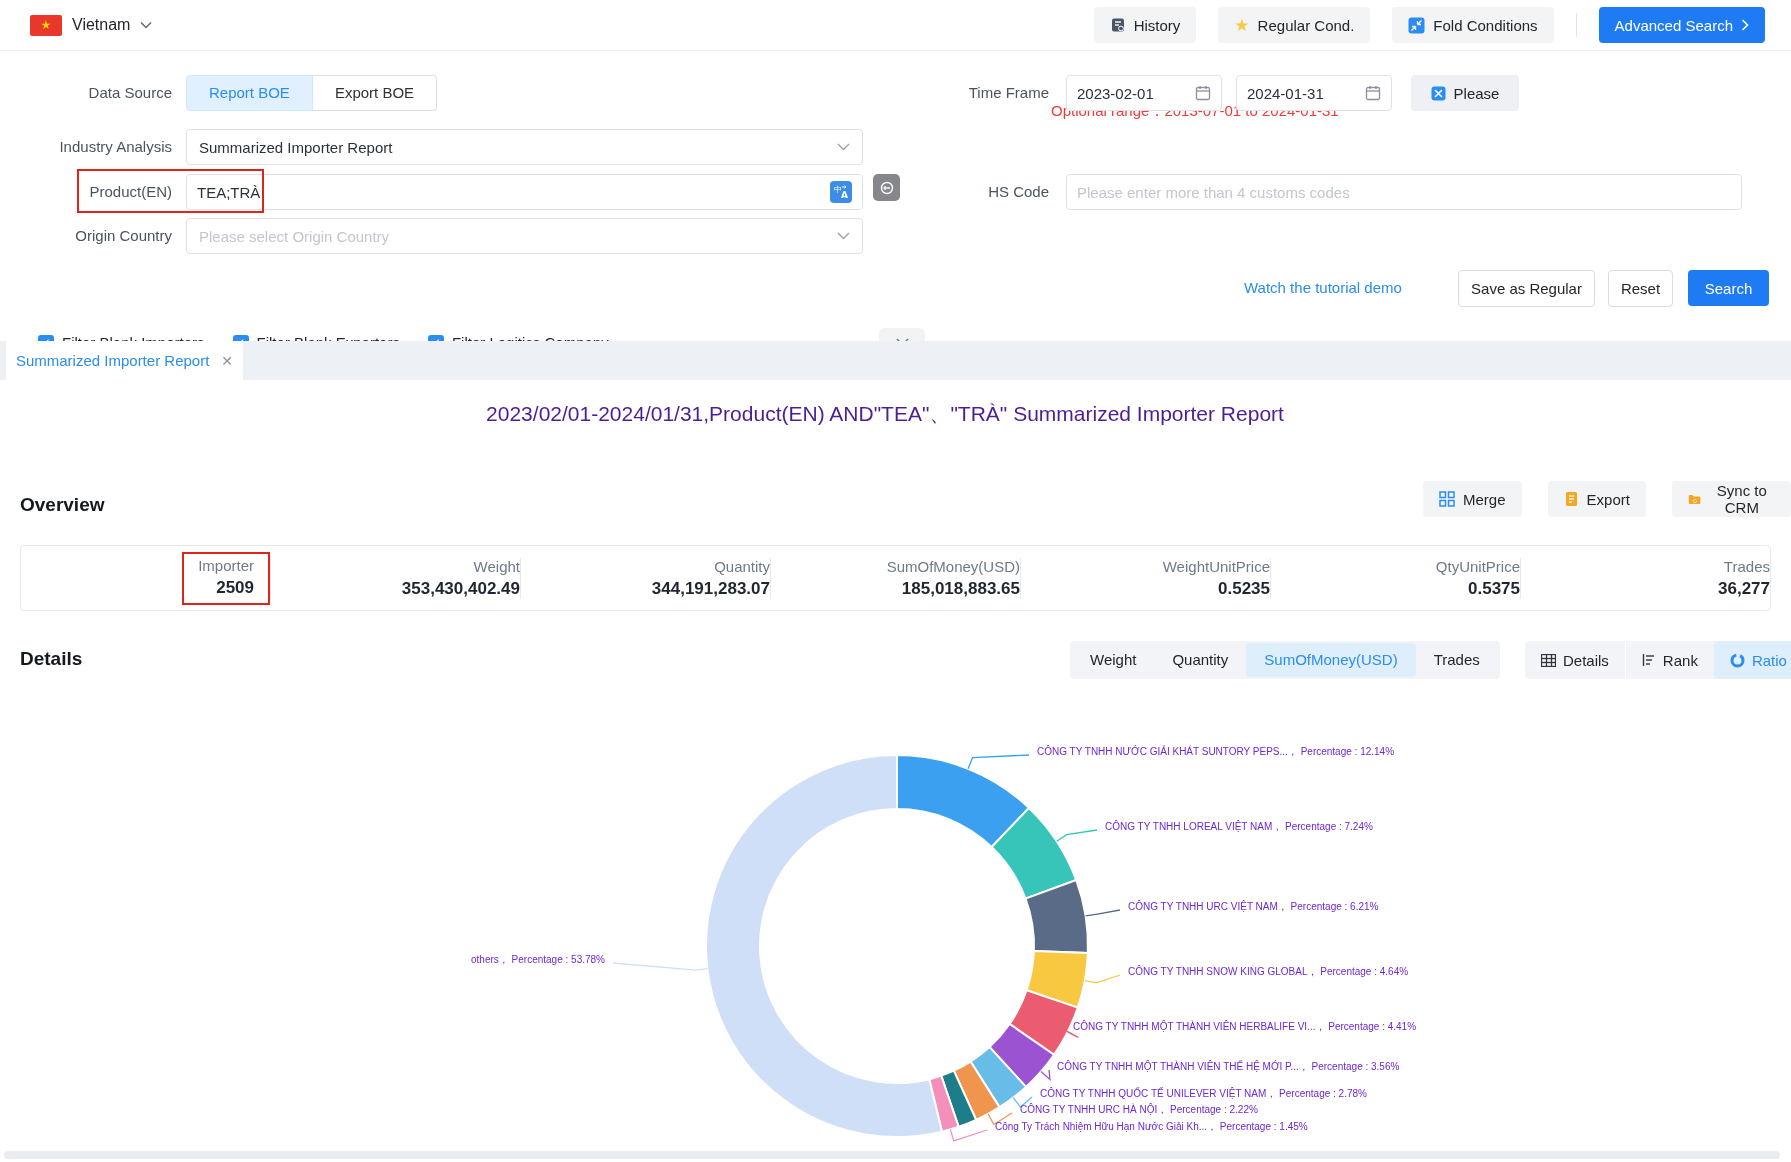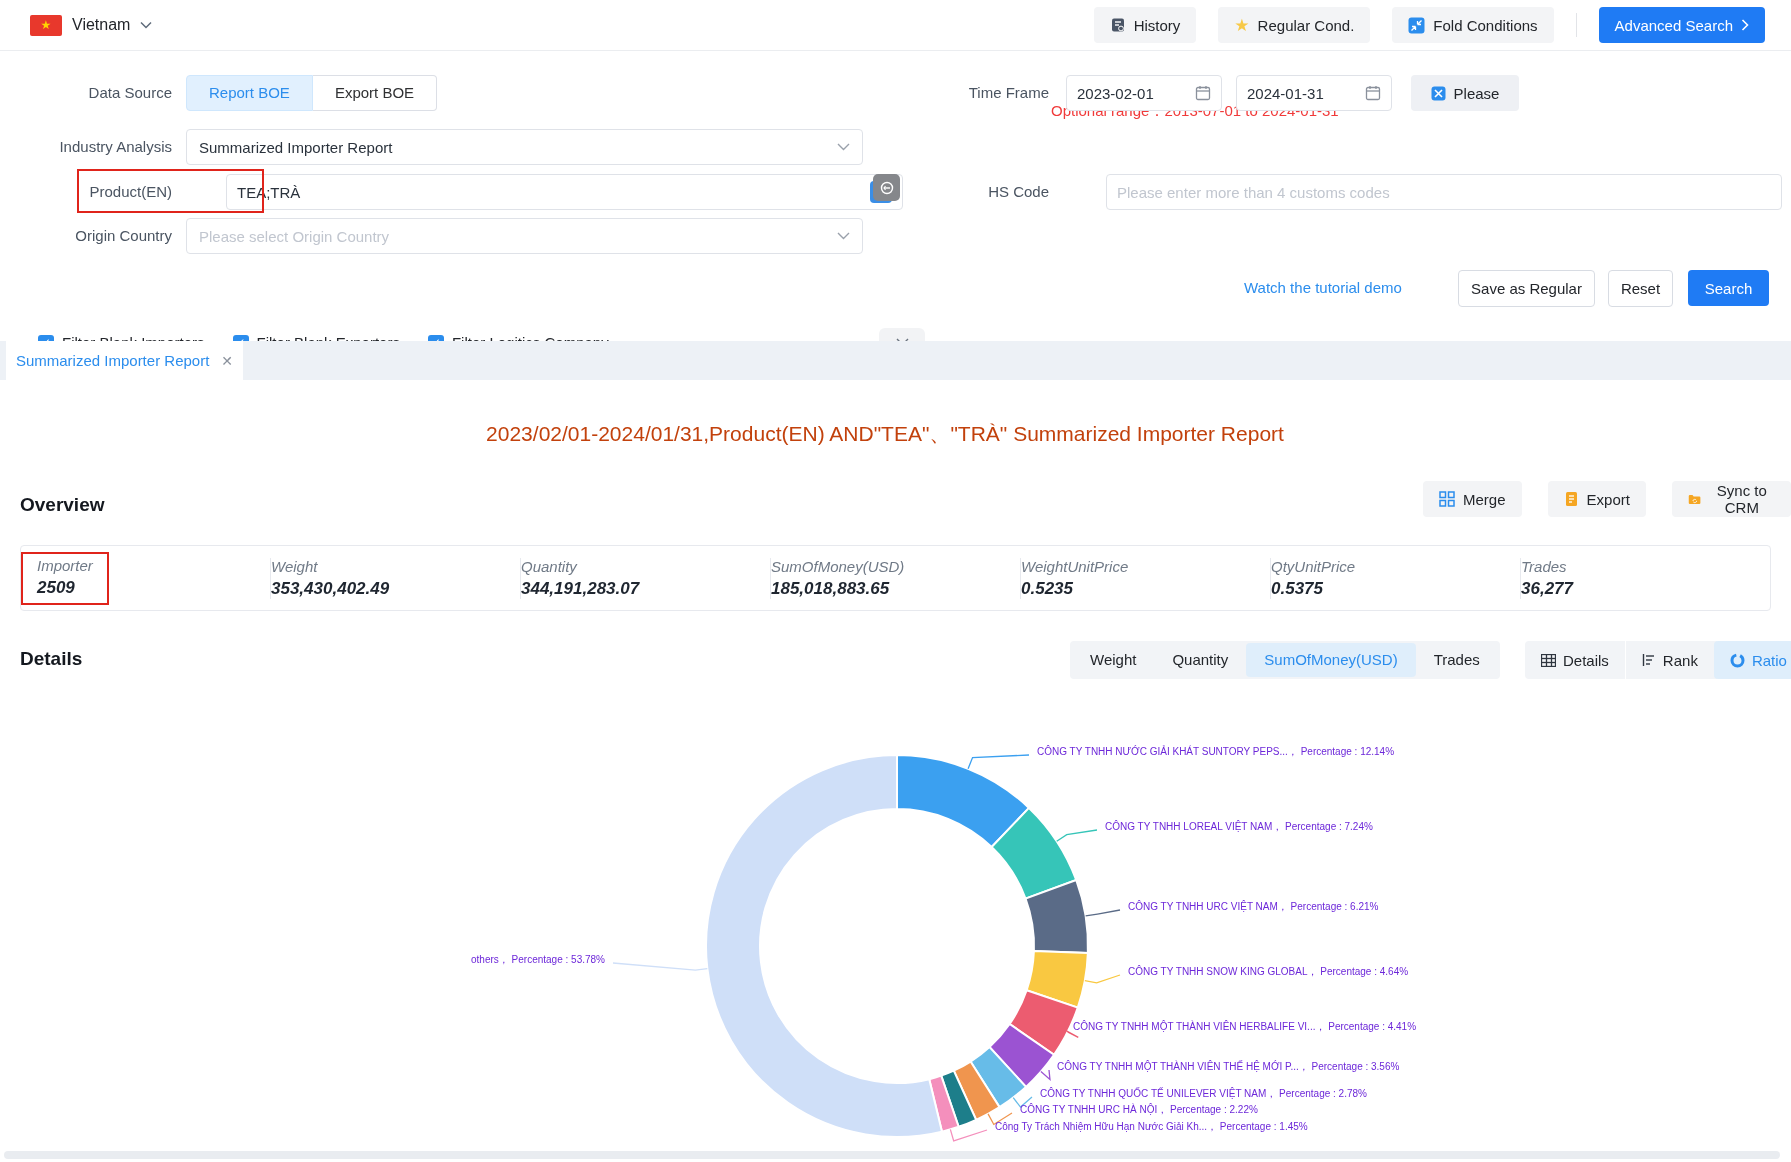--- a/index.html
+++ b/index.html
@@ -29,44 +29,44 @@
   .seg-item:last-child  { border-radius:0 4px 4px 0; border-left:none; }
   .optional-range { position:absolute; left:1051px; top:50px; color:#f03a3a; font-size:15px; }
   .dateinput { position:absolute; height:36px; width:156px; border:1px solid #dfe2e8; border-radius:4px; display:flex; align-items:center; padding:0 10px; gap:8px; background:#fff; }
   .dateinput input { border:none; outline:none; width:100%; font-size:15px; color:#2a323c; font-family:inherit; }
   .icon-right { margin-left:auto; flex:none; }
   .custom-btn { position:absolute; left:1411px; width:108px; height:36px; background:#eef0f4; border:none; border-radius:4px; display:flex; align-items:center; justify-content:center; gap:8px; font-size:15px; color:#23262b; cursor:pointer; }
   .selectbox { position:absolute; left:186px; width:677px; height:36px; border:1px solid #dfe2e8; border-radius:4px; background:#fff; display:flex; align-items:center; padding:0 12px; cursor:pointer; }
   .selectbox .val { color:#2a323c; }
   .selectbox .ph  { color:#c1c6cf; }
   .selectbox svg { margin-left:auto; }
-  .textinput { position:absolute; height:36px; border:1px solid #dfe2e8; border-radius:4px; background:#fff; display:flex; align-items:center; padding:0 10px;margin-left:40px; }
+  .textinput { position:absolute; height:36px; border:1px solid #dfe2e8; border-radius:4px; background:#fff; display:flex; align-items:center; padding:0 10px; }
   .textinput input { border:none; outline:none; flex:1; font-size:15px; color:#2a323c; font-family:inherit; }
   .textinput input::placeholder { color:#c1c6cf; }
   .sq-icon { width:22px; height:22px; border-radius:4px; display:flex; align-items:center; justify-content:center; flex:none; cursor:pointer; }
   .translate { background:#3a8ee6; }
   .fuzzy-btn { position:absolute; left:873px; width:27px; height:27px; border-radius:5px; background:#85878b; display:flex; align-items:center; justify-content:center; border:none; cursor:pointer; }
   .cb-row { position:absolute; left:38px; top:282px; display:flex; gap:28px; align-items:center; }
   .cb { display:flex; align-items:center; gap:8px; cursor:pointer; }
   .cb-box { width:16px; height:16px; border-radius:3px; background:#2b8ded; color:#fff; font-size:12px; line-height:16px; text-align:center; flex:none; }
   .cb-label { color:#23262b; font-size:15px; }
   .expand-pill { position:absolute; left:879px; top:276px; width:46px; height:28px; background:#f2f3f5; border:none; border-radius:6px; display:flex; align-items:center; justify-content:center; cursor:pointer; }
   .link { position:absolute; color:#2b8ded; font-size:15px; cursor:pointer; line-height:36px; }
   .wbtn { position:absolute; height:37px; background:#fff; border:1px solid #d8dce3; border-radius:4px; font-size:15px; color:#23262b; cursor:pointer; }
   .red-box { position:absolute; border:2px solid #e0241b; pointer-events:none; z-index:20; }
   
   .tabstrip { position:absolute; left:0; top:341px; width:1791px; height:39px; background:#edf1f6; }
   .tab-active { position:absolute; left:6px; top:0; width:237px; height:39px; background:#fff; display:flex; align-items:center; justify-content:center; gap:12px; color:#2b8ded; font-size:15px; cursor:pointer; }
   .tab-close { color:#8a919c; font-size:14px; cursor:pointer; }
   
-  .report-title { position:absolute; left:0; top:420px; width:1770px; text-align:center; font-size:21px; color:#c2410c; }
+  .report-title { position:absolute; left:0; top:400px; width:1770px; text-align:center; font-size:21px; color:#4c1d95; }
   .section-h { position:absolute; left:20px; font-size:19px; font-weight:bold; color:#14181f; }
   .tool-row { position:absolute; top:481px; display:flex; gap:26px; }
   .stats-card { position:absolute; left:20px; top:545px; width:1751px; height:66px; border:1px solid #e7e9ee; border-radius:4px; display:flex; align-items:center; }
-  .stat { flex:1; text-align:left; position:relative;font-style:italic; }
+  .stat { flex:1; text-align:right; position:relative; }
   .stat + .stat { border-left:1px solid #e7e9ee; }
   .stat .lbl { color:#707a87; font-size:15px; margin-bottom:4px; }
   .stat .num { color:#1f2630; font-size:17px; font-weight:bold; }
   .stat .ring { display:inline-block; border:2px solid #e0241b; padding:3px 14px 5px; }
   
   .metric-tabs { position:absolute; left:1070px; top:641px; height:38px; background:#f2f4f7; border-radius:4px; display:flex; align-items:center; padding:0 2px; }
   .mtab { padding:0 18px; line-height:34px; font-size:15px; color:#23262b; border-radius:4px; cursor:pointer; }
   .mtab.active { background:#dfeefb; color:#2b8ded; }
   .view-tabs { position:absolute; left:1525px; top:641px; height:38px; display:flex; align-items:center; background:#f2f4f7; border-radius:4px; }
   .vtab { display:flex; align-items:center; gap:7px; padding:0 16px; height:38px; font-size:15px; color:#23262b; cursor:pointer; }

